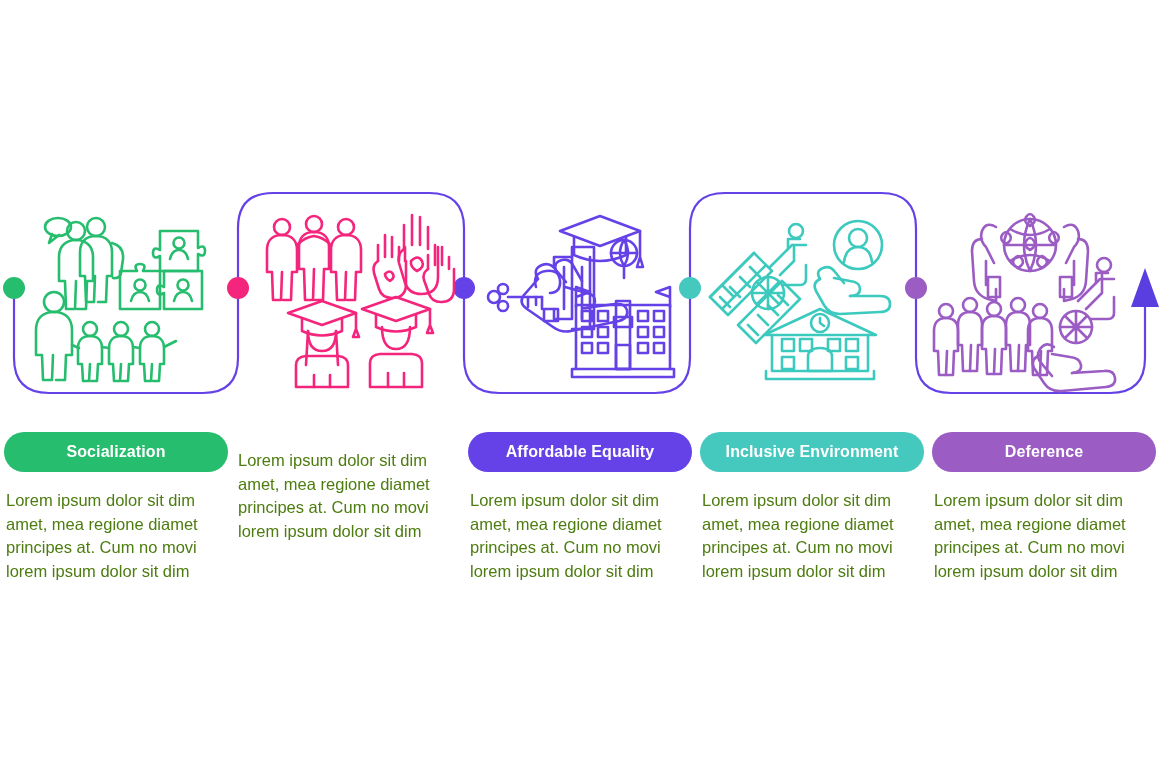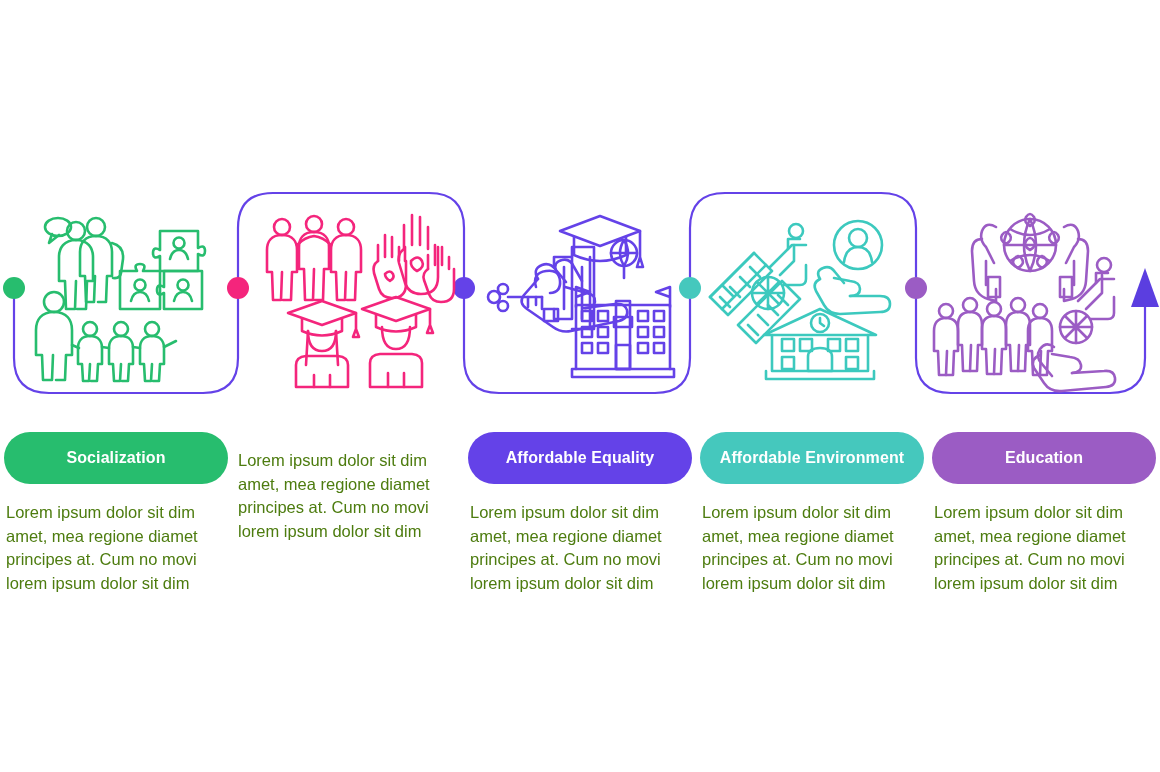--- a/index.html
+++ b/index.html
@@ -30,21 +30,21 @@
   
   #cards {
     position: absolute;
     left: 0; top: 432px;
     width: 1160px;
     display: flex;
   }
   .card { width: 232px; padding: 0 4px; }
 
   .pill {
-    height: 52px;
+    height: 40px;
     border-radius: 26px;
     display: flex; align-items: center; justify-content: center;
     color: #ffffff;
     font-size: 16px;
     font-weight: bold;
     letter-spacing: .1px;
     text-align: center;
     padding: 4px 10px;
   }
   .card-body {
@@ -324,23 +324,23 @@
     <div class="card">
       <div class="card-body">Lorem ipsum dolor sit dim amet, mea regione diamet principes at. Cum no movi lorem ipsum dolor sit dim</div>
     </div>
 
     <div class="card">
       <div class="pill" style="background:#6442e8;">Affordable Equality</div>
       <div class="card-body">Lorem ipsum dolor sit dim amet, mea regione diamet principes at. Cum no movi lorem ipsum dolor sit dim</div>
     </div>
 
     <div class="card">
-      <div class="pill" style="background:#45c8bd;">Affordable Environment</div>
-      <div class="card-body">Lorem ipsum dolor sit dim amet, mea regione diamet principes at. Cum no movi lorem ipsum dolor sit dim</div>
-    </div>
-
-    <div class="card">
-      <div class="pill" style="background:#9b5cc4;">Education</div>
+      <div class="pill" style="background:#45c8bd;">Inclusive Environment</div>
+      <div class="card-body">Lorem ipsum dolor sit dim amet, mea regione diamet principes at. Cum no movi lorem ipsum dolor sit dim</div>
+    </div>
+
+    <div class="card">
+      <div class="pill" style="background:#9b5cc4;">Deference</div>
       <div class="card-body">Lorem ipsum dolor sit dim amet, mea regione diamet principes at. Cum no movi lorem ipsum dolor sit dim</div>
     </div>
 
   </div>
 </div>
 
 </body></html>

